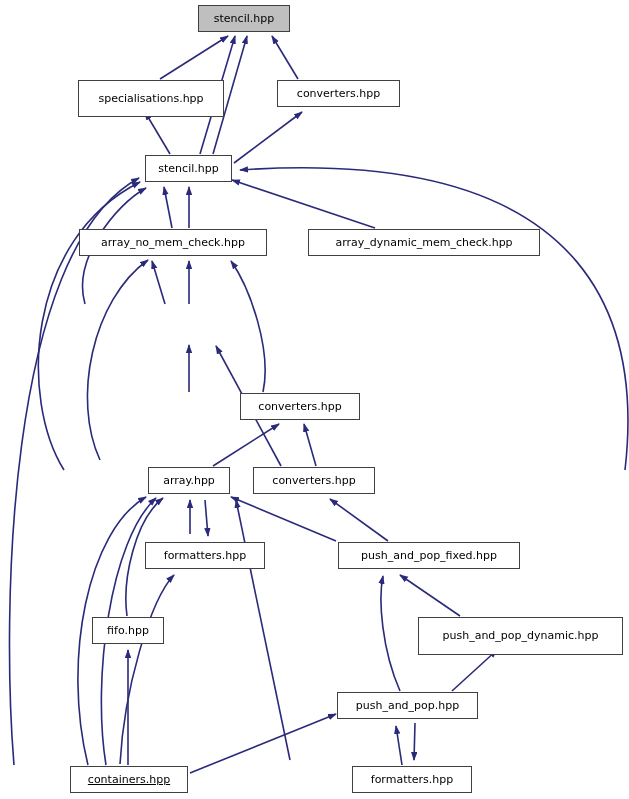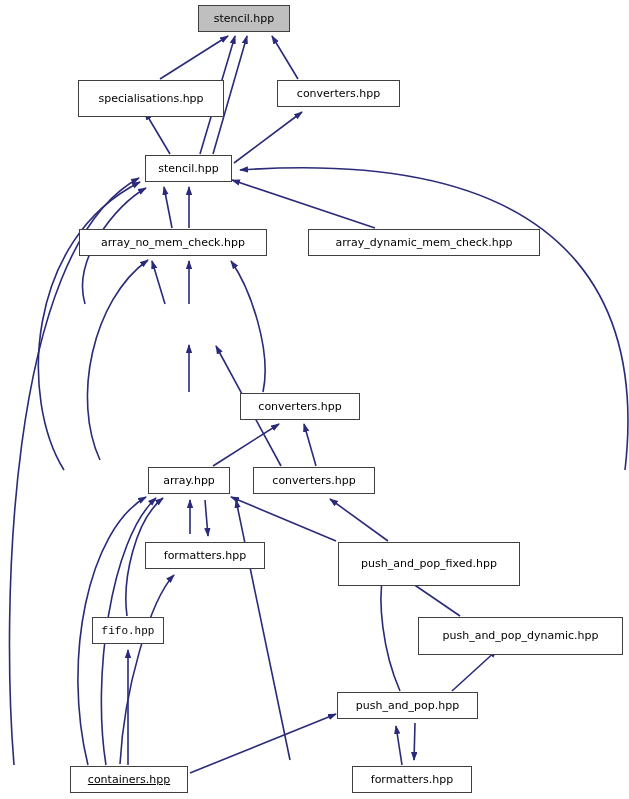--- a/index.html
+++ b/index.html
@@ -110,19 +110,19 @@
 <div class="node highlight" style="left: 198px; top: 5px; width: 92px; height: 27px;">stencil.hpp</div>
     <div class="node" style="left: 61px; top: 80px; width: 146px; height: 37px; margin-left: 17px;">specialisations.hpp</div>
     <div class="node" style="left: 277px; top: 80px; width: 123px; height: 27px;">converters.hpp</div>
     <div class="node" style="left: 145px; top: 155px; width: 87px; height: 27px;">stencil.hpp</div>
     <div class="node" style="left: 79px; top: 229px; width: 188px; height: 27px;">array_no_mem_check.hpp</div>
     <div class="node" style="left: 308px; top: 229px; width: 232px; height: 27px;">array_dynamic_mem_check.hpp</div>
     <div class="node" style="left: 240px; top: 393px; width: 120px; height: 27px;">converters.hpp</div>
     <div class="node" style="left: 148px; top: 467px; width: 82px; height: 27px;">array.hpp</div>
     <div class="node" style="left: 253px; top: 467px; width: 122px; height: 27px;">converters.hpp</div>
     <div class="node" style="left: 145px; top: 542px; width: 120px; height: 27px;">formatters.hpp</div>
-    <div class="node" style="left: 338px; top: 542px; width: 182px; height: 44px;">push_and_pop_fixed.hpp</div>
-    <div class="node" style="left: 92px; top: 617px; width: 72px; height: 27px; font-family: Liberation Mono, monospace;">fifo.hpp</div>
+    <div class="node" style="left: 338px; top: 542px; width: 182px; height: 27px;">push_and_pop_fixed.hpp</div>
+    <div class="node" style="left: 92px; top: 617px; width: 72px; height: 27px;">fifo.hpp</div>
     <div class="node" style="left: 418px; top: 617px; width: 205px; height: 38px;">push_and_pop_dynamic.hpp</div>
     <div class="node" style="left: 337px; top: 692px; width: 141px; height: 27px;">push_and_pop.hpp</div>
     <div class="node" style="left: 70px; top: 766px; width: 118px; height: 27px; text-decoration: underline;">containers.hpp</div>
     <div class="node" style="left: 352px; top: 766px; width: 120px; height: 27px;">formatters.hpp</div>
   </div>
 
 </body></html>

